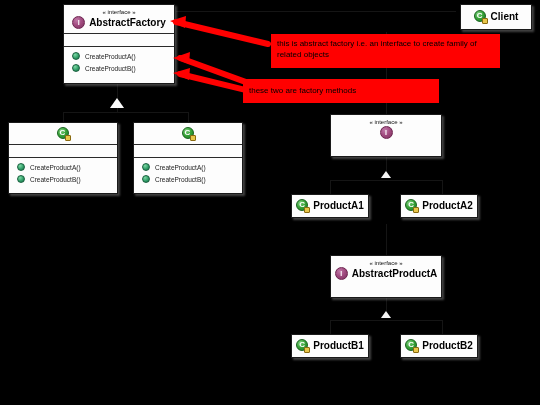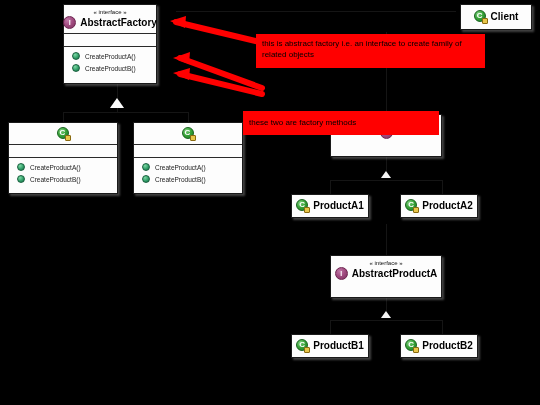--- a/index.html
+++ b/index.html
@@ -199,21 +199,21 @@
 
   <div class="conn conn-v" style="left:386px; top:297px; height:14px;"></div>
   <div class="conn conn-h" style="left:330px; top:320px; width:112px;"></div>
   <div class="conn conn-v" style="left:330px; top:320px; height:14px;"></div>
   <div class="conn conn-v" style="left:442px; top:320px; height:14px;"></div>
 
   <div class="tri-up" style="left:110px; top:98px;"></div>
   <div class="tri-up-small" style="left:381px; top:171px;"></div>
   <div class="tri-up-small" style="left:381px; top:311px;"></div>
 
-  <div class="uml-box" style="left:63px; top:4px; width:94px; height:80px;">
+  <div class="uml-box" style="left:63px; top:4px; width:112px; height:80px;">
     <div class="uml-section uml-title">
       <span class="stereotype">« interface »</span>
       <span class="title-row">
         <span class="icon-iface">I</span>
         <span class="title-name">AbstractFactory</span>
       </span>
     </div>
     <div class="uml-section attrs"></div>
     <div class="uml-section methods">
       <div class="method-row">
@@ -361,17 +361,17 @@
       <path d="M262,88 L180,58" stroke="#ff0000" stroke-width="6" fill="none" stroke-linecap="round"></path>
       <path d="M189,64 L173,58 L190,52 Z" fill="#ff0000"></path>
     </g>
 
     <g>
       <path d="M262,94 L180,74" stroke="#ff0000" stroke-width="6" fill="none" stroke-linecap="round"></path>
       <path d="M189,80 L173,73 L190,68 Z" fill="#ff0000"></path>
     </g>
   </svg>
 
-  <div class="note" style="left:256px; top:34px; width:229px; height:34px;">this is abstract factory i.e. an interface to create family of related objects</div>
-
-  <div class="note" style="left:243px; top:79px; width:196px; height:24px; line-height:16px;margin-top:32px;">these two are factory methods</div>
+  <div class="note" style="left:271px; top:34px; width:229px; height:34px;">this is abstract factory i.e. an interface to create family of related objects</div>
+
+  <div class="note" style="left:243px; top:79px; width:196px; height:24px; line-height:16px;">these two are factory methods</div>
 
 </div>
 
 </body></html>

